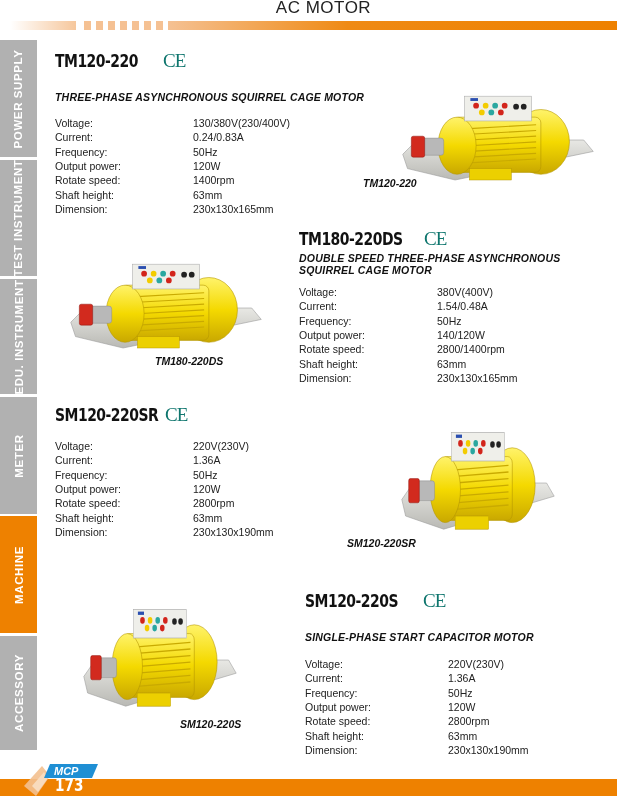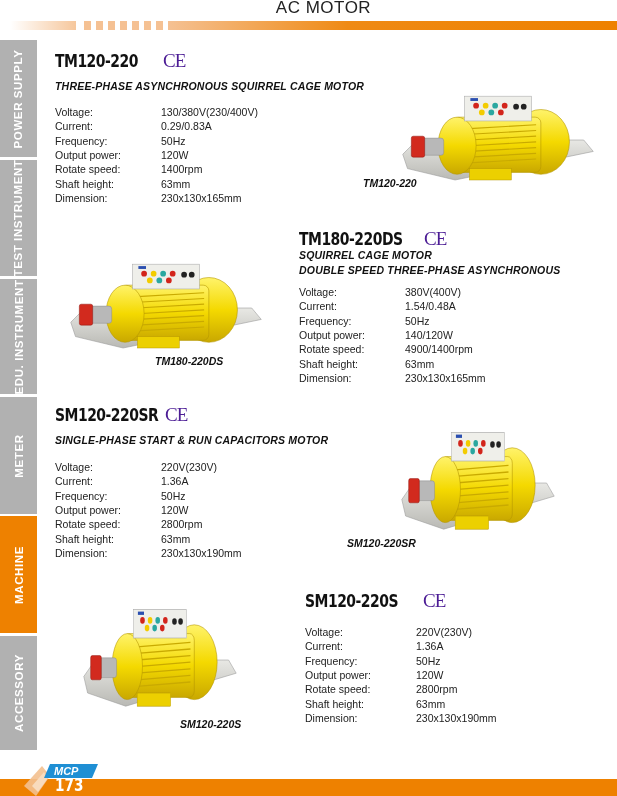--- a/index.html
+++ b/index.html
@@ -15,24 +15,24 @@
   
   .sidebar { position:absolute; left:0; top:40px; width:38px; }
   .tab { position:absolute; left:0; width:37px; background:#b1b1b1; display:flex; align-items:center; justify-content:center; }
   .tab.active { background:#ee8100; }
   .tab span { transform:rotate(-90deg); white-space:nowrap; color:#ffffff; font-weight:bold; font-size:11.5px; letter-spacing:0.6px; }
 
   
   .product { position:absolute; }
   .model-row { display:flex; align-items:center; }
   .model { font-family:"DejaVu Sans", sans-serif; font-weight:bold; font-size:17px; letter-spacing:-0.6px; color:#111; transform:scaleX(0.82); transform-origin:left center; }
-  .ce { font-family:"Liberation Serif", serif; font-size:19px; color:#4c1d95; margin-left:0; letter-spacing:-1px; }
-  .subtitle { font-weight:bold; font-style:italic; font-size:10.5px; color:#111; letter-spacing:0.2px; line-height:12px; margin-top:9px; }
+  .ce { font-family:"Liberation Serif", serif; font-size:19px; color:#0f766e; margin-left:0; letter-spacing:-1px; }
+  .subtitle { font-weight:bold; font-style:italic; font-size:10.5px; color:#111; letter-spacing:0.2px; line-height:12px; margin-top:20px; }
   .specs { margin-top:12px; font-size:10.5px; color:#222; }
-  .spec-row { display:flex; height:14.3px; align-items:center; }
+  .spec-row { display:flex; height:14.3px; align-items:center;gap:32px; }
   .spec-label { width:106px; }
   .spec-value { }
 
   .caption { position:absolute; font-weight:bold; font-style:italic; font-size:10.5px; color:#111; }
 
   
   .motor { position:absolute; }
 
   
   .footer-bar { position:absolute; left:0; top:779px; width:617px; height:17px; background:#ee8100; }
@@ -133,21 +133,21 @@
     <span class="ce" style="margin-left:0px;position:absolute;left:108px">CE</span>
   </div>
   <div class="subtitle">THREE-PHASE ASYNCHRONOUS SQUIRREL CAGE MOTOR</div>
   <div class="specs" style="margin-top:13px">
     <div class="spec-row">
         <span class="spec-label">Voltage:</span>
         <span class="spec-value">130/380V(230/400V)</span>
       </div>
     <div class="spec-row">
         <span class="spec-label">Current:</span>
-        <span class="spec-value">0.29/0.83A</span>
+        <span class="spec-value">0.24/0.83A</span>
       </div>
     <div class="spec-row">
         <span class="spec-label">Frequency:</span>
         <span class="spec-value">50Hz</span>
       </div>
     <div class="spec-row">
         <span class="spec-label">Output power:</span>
         <span class="spec-value">120W</span>
       </div>
     <div class="spec-row">
@@ -167,42 +167,42 @@
 <svg class="motor" style="left:398px;top:90px" width="200" height="100" viewBox="0 0 210 100">
     <use href="#motor-shape"></use>
   </svg>
 <div class="caption" style="left:363px;top:177px">TM120-220</div>
 
 <div class="product" style="left:299px;top:229px">
   <div class="model-row">
     <span class="model">TM180-220DS</span>
     <span class="ce" style="position:absolute;left:125px">CE</span>
   </div>
+  <div class="subtitle" style="margin-top:3px">DOUBLE SPEED THREE-PHASE ASYNCHRONOUS</div>
   <div class="subtitle" style="margin-top:0">SQUIRREL CAGE MOTOR</div>
-  <div class="subtitle" style="margin-top:3px">DOUBLE SPEED THREE-PHASE ASYNCHRONOUS</div>
   <div class="specs" style="margin-top:9px">
     <div class="spec-row">
         <span class="spec-label" style="width:106px">Voltage:</span>
         <span class="spec-value">380V(400V)</span>
       </div>
     <div class="spec-row">
         <span class="spec-label">Current:</span>
         <span class="spec-value">1.54/0.48A</span>
       </div>
     <div class="spec-row">
         <span class="spec-label">Frequency:</span>
         <span class="spec-value">50Hz</span>
       </div>
     <div class="spec-row">
         <span class="spec-label">Output power:</span>
         <span class="spec-value">140/120W</span>
       </div>
     <div class="spec-row">
         <span class="spec-label">Rotate speed:</span>
-        <span class="spec-value">4900/1400rpm</span>
+        <span class="spec-value">2800/1400rpm</span>
       </div>
     <div class="spec-row">
         <span class="spec-label">Shaft height:</span>
         <span class="spec-value">63mm</span>
       </div>
     <div class="spec-row">
         <span class="spec-label">Dimension:</span>
         <span class="spec-value">230x130x165mm</span>
       </div>
   </div>
@@ -210,21 +210,20 @@
 <svg class="motor" style="left:66px;top:258px" width="200" height="100" viewBox="0 0 210 100">
     <use href="#motor-shape"></use>
   </svg>
 <div class="caption" style="left:155px;top:355px">TM180-220DS</div>
 
 <div class="product" style="left:55px;top:405px">
   <div class="model-row">
     <span class="model">SM120-220SR</span>
     <span class="ce" style="position:absolute;left:110px">CE</span>
   </div>
-  <div class="subtitle">SINGLE-PHASE START &amp; RUN CAPACITORS MOTOR</div>
   <div class="specs" style="margin-top:14px">
     <div class="spec-row">
         <span class="spec-label">Voltage:</span>
         <span class="spec-value">220V(230V)</span>
       </div>
     <div class="spec-row">
         <span class="spec-label">Current:</span>
         <span class="spec-value">1.36A</span>
       </div>
     <div class="spec-row">
@@ -252,20 +251,21 @@
 <svg class="motor" style="left:398px;top:428px" width="160" height="110" viewBox="0 0 210 100" preserveAspectRatio="none">
     <use href="#motor-shape"></use>
   </svg>
 <div class="caption" style="left:347px;top:537px">SM120-220SR</div>
 
 <div class="product" style="left:305px;top:591px">
   <div class="model-row">
     <span class="model">SM120-220S</span>
     <span class="ce" style="position:absolute;left:118px">CE</span>
   </div>
+  <div class="subtitle">SINGLE-PHASE START CAPACITOR MOTOR</div>
   <div class="specs" style="margin-top:14px">
     <div class="spec-row">
         <span class="spec-label" style="width:111px">Voltage:</span>
         <span class="spec-value">220V(230V)</span>
       </div>
     <div class="spec-row">
         <span class="spec-label" style="width:111px">Current:</span>
         <span class="spec-value">1.36A</span>
       </div>
     <div class="spec-row">

